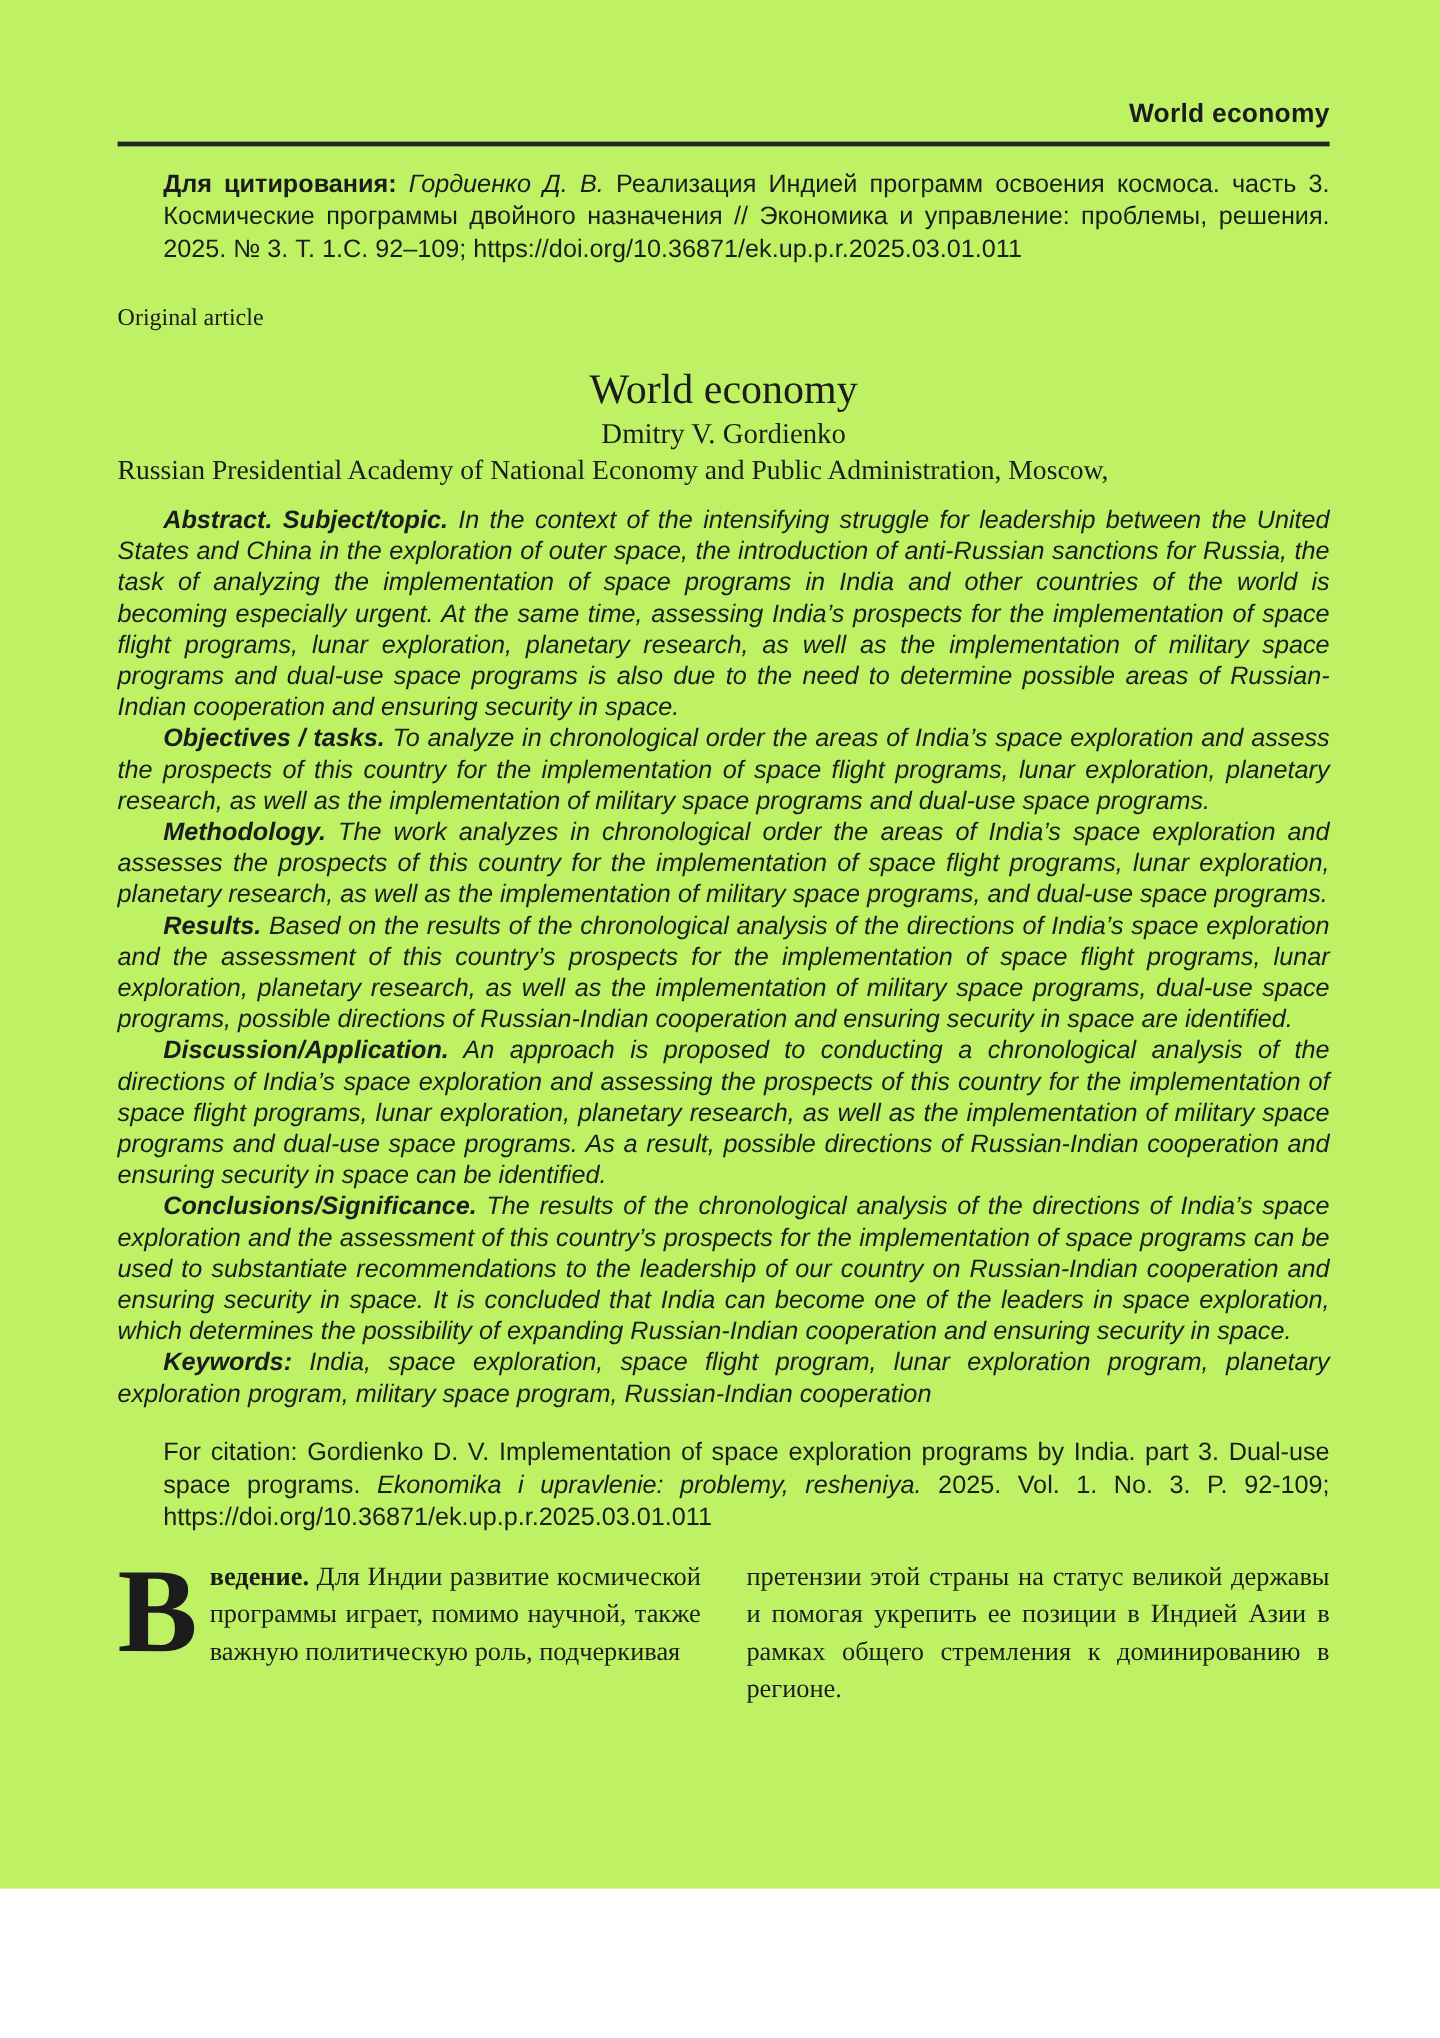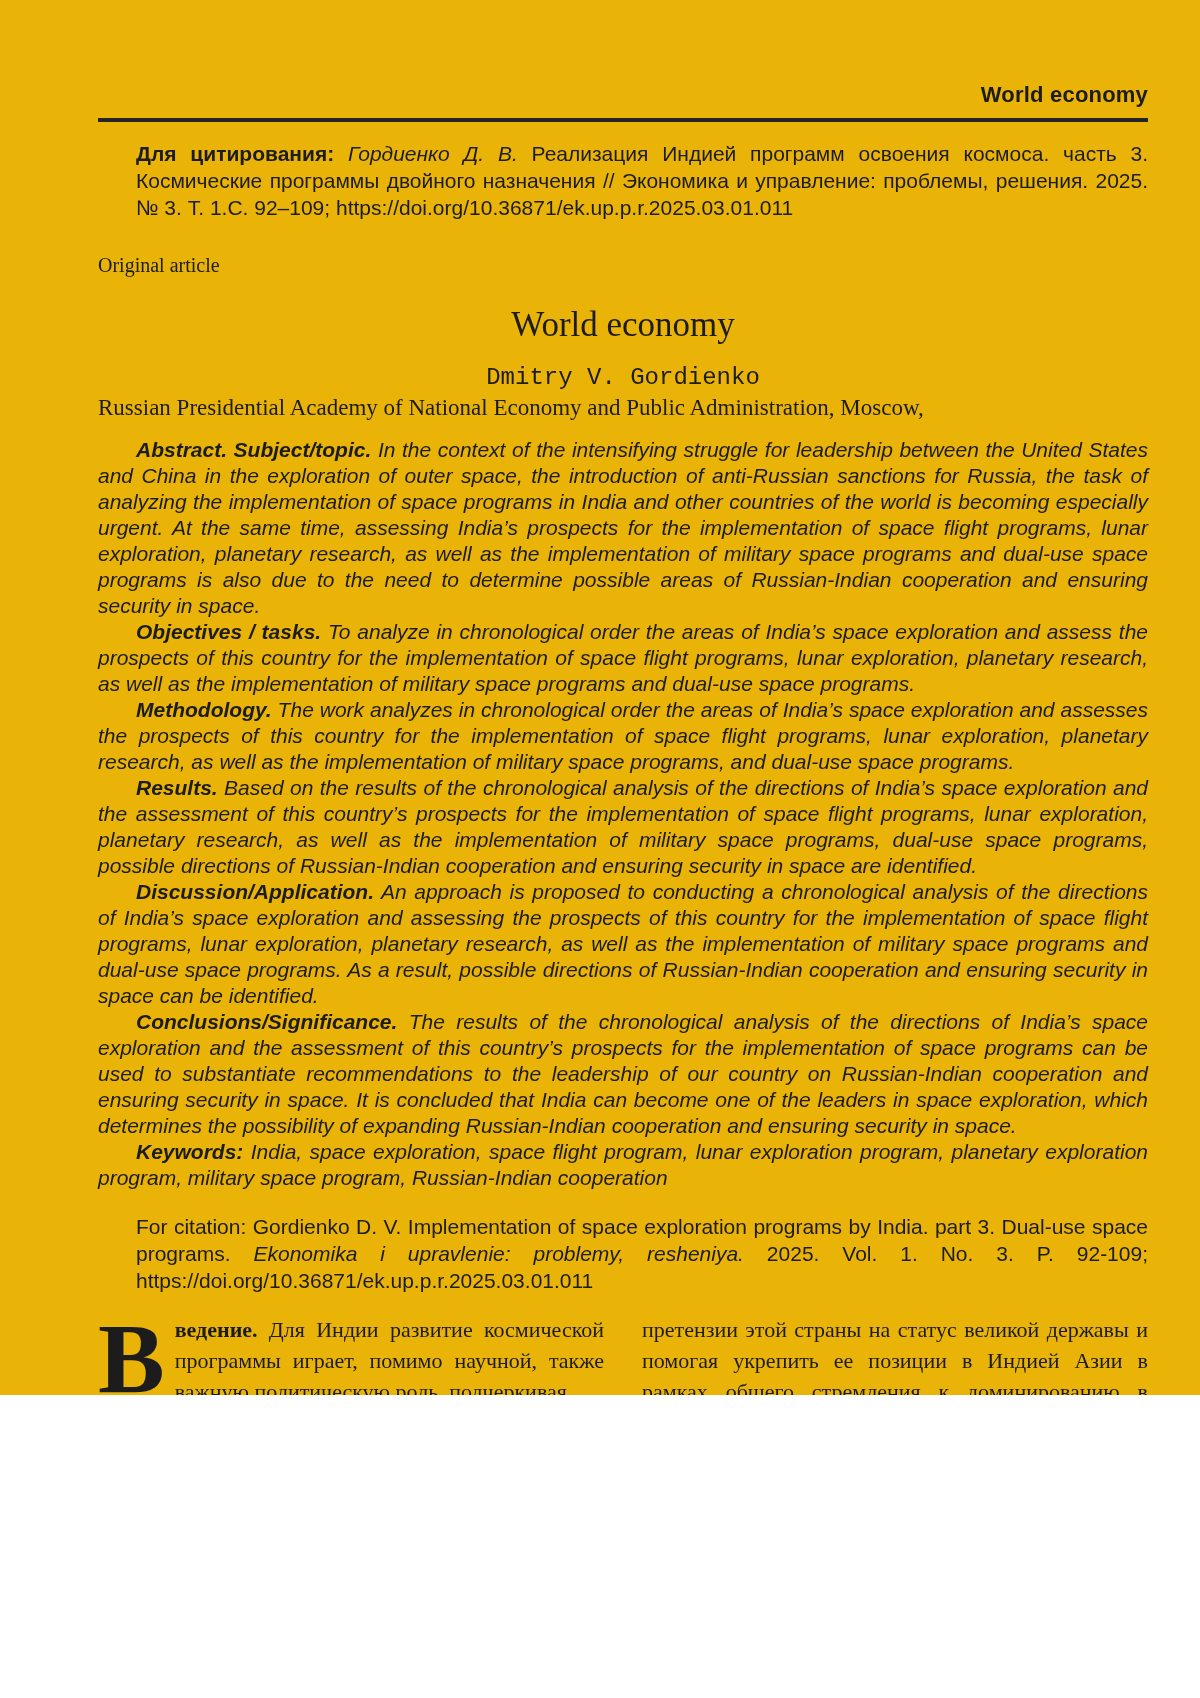--- a/index.html
+++ b/index.html
@@ -1,21 +1,21 @@
 <!DOCTYPE html>
 <html><head>
 <meta charset="utf-8">
 <style>
   html,body{margin:0;padding:0;background:#ffffff;}
   .page{
     position:relative;
-    width:1200px;height:1395px;
+    width:1200px;height:1574px;
     box-sizing:border-box;
-    padding:84px 52px 0 98px;
-    background:#eab308;
+    padding:84px 92px 0 98px;
+    background:#bef264;
     color:#1c1c1c;
     overflow:hidden;
     font-family:"Liberation Sans","DejaVu Sans",sans-serif;
   }
   
   .running-head{
     text-align:right;
     font-weight:bold;
     font-size:22px;line-height:22px;
     letter-spacing:0.2px;
@@ -47,23 +47,23 @@
     margin-top:18px;
     font-family:"Liberation Serif","DejaVu Serif",serif;
     font-size:42px;line-height:44px;
     text-align:center;
   }
   .title .tl{
     display:block;white-space:nowrap;
     transform:scaleX(0.85);transform-origin:50% 50%;
   }
   .author{
-    margin-top:18px;
+    margin-top:2px;
     text-align:center;
-    font-family:Liberation Mono, monospace;
+    font-family:Liberation Serif, serif;
     font-size:24px;line-height:30px;
   }
   .affiliation{
     text-align:left;
     font-family:"Liberation Serif","DejaVu Serif",serif;
     font-size:23px;line-height:30px;
   }
 
   
   .abstract{margin-top:14px;}

